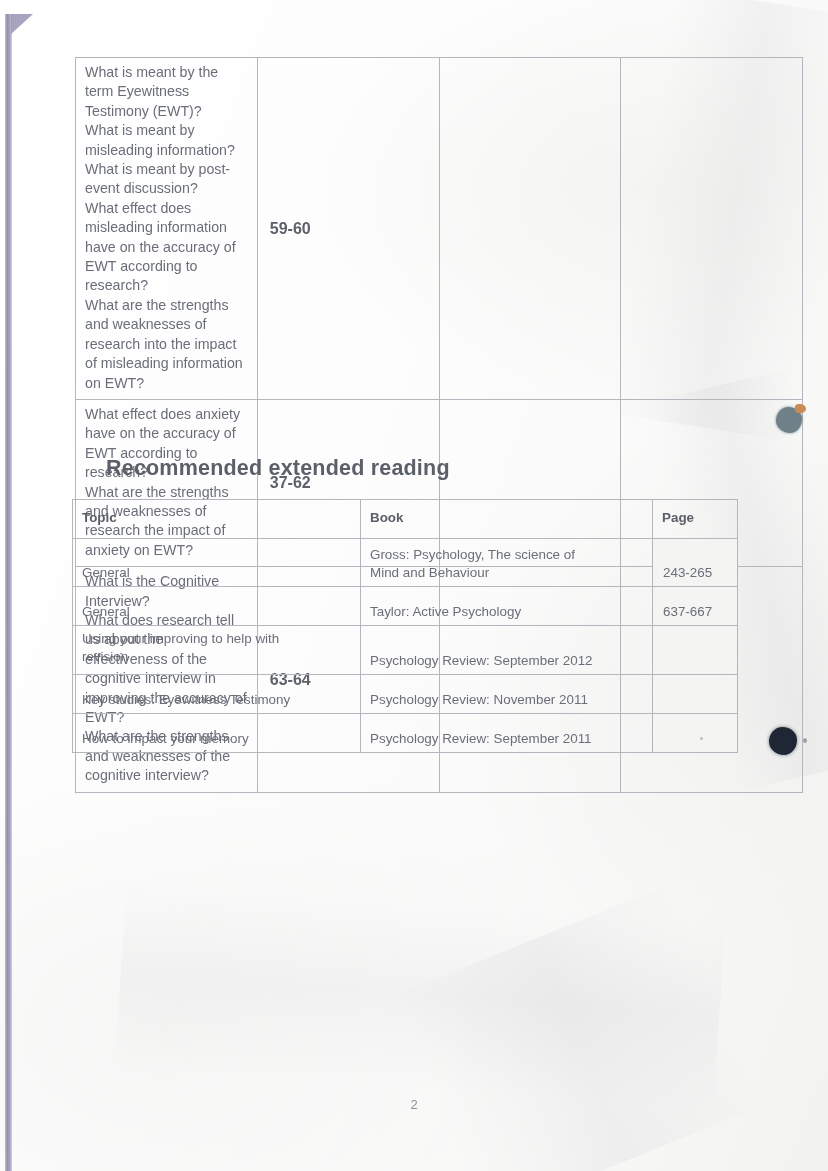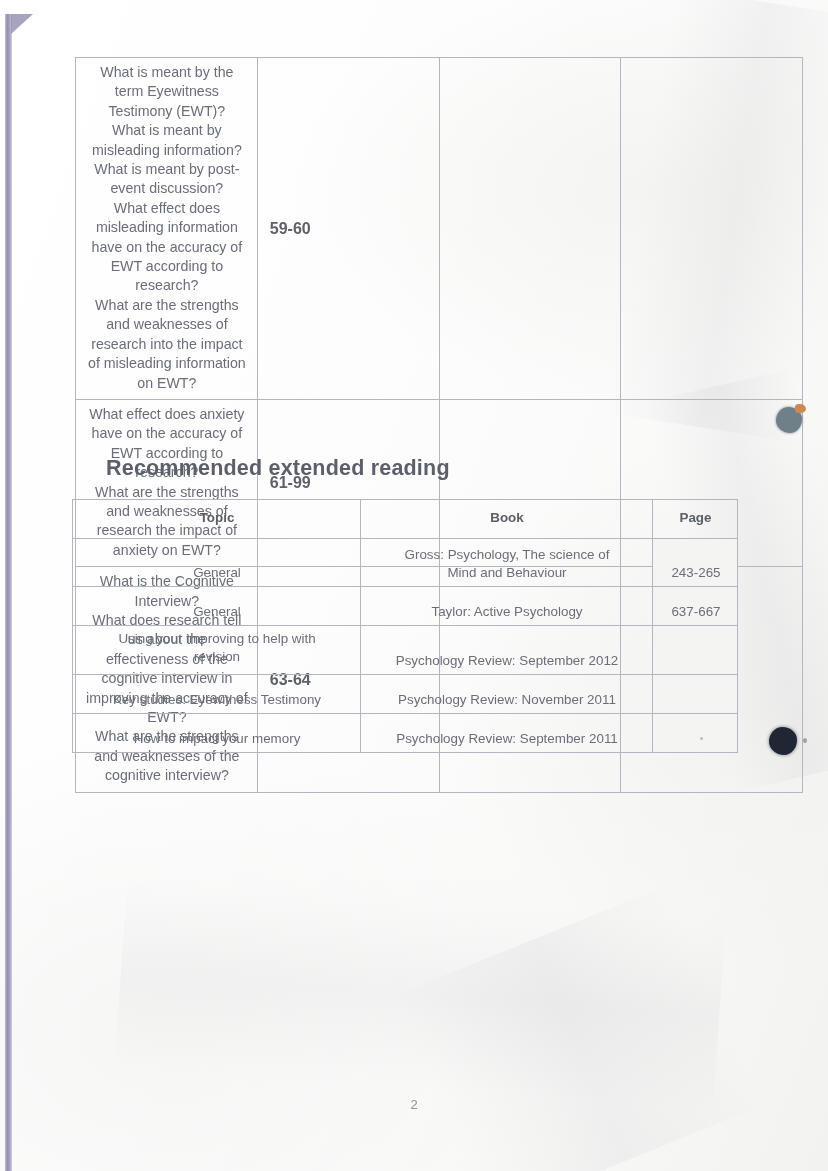--- a/index.html
+++ b/index.html
@@ -85,21 +85,21 @@
 
   
   .tbl {
     position: absolute;
     border-collapse: collapse;
     table-layout: fixed;
   }
   .tbl td, .tbl th {
     border: 1px solid #b3b6bc;
     vertical-align: middle;
-    text-align: center;
+    text-align: left;
     padding: 4px 7px;
     font-weight: normal;
     color: #6a6e78;
   }
 
   
   #questions-table {
     left: 75px;
     top: 57px;
     width: 728px;
@@ -193,21 +193,21 @@
         </td>
         <td class="pg-cell">59-60</td>
         <td class="blank-cell"></td>
         <td class="blank-cell"></td>
       </tr>
       <tr>
         <td class="q-cell">
           <span class="qline">What effect does anxiety have on the accuracy of EWT according to research?</span>
           <span class="qline">What are the strengths and weaknesses of research the impact of anxiety on EWT?</span>
         </td>
-        <td class="pg-cell">61-99</td>
+        <td class="pg-cell">37-62</td>
         <td class="blank-cell"></td>
         <td class="blank-cell"></td>
       </tr>
       <tr>
         <td class="q-cell">
           <span class="qline">What is the Cognitive Interview?</span>
           <span class="qline">What does research tell us about the effectiveness of the cognitive interview in improving the accuracy of EWT?</span>
           <span class="qline">What are the strengths and weaknesses of the cognitive interview?</span>
         </td>
         <td class="pg-cell">63-64</td>

